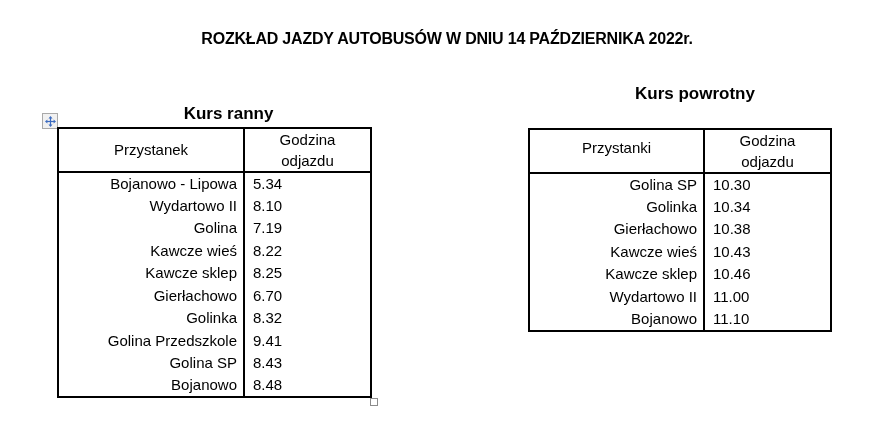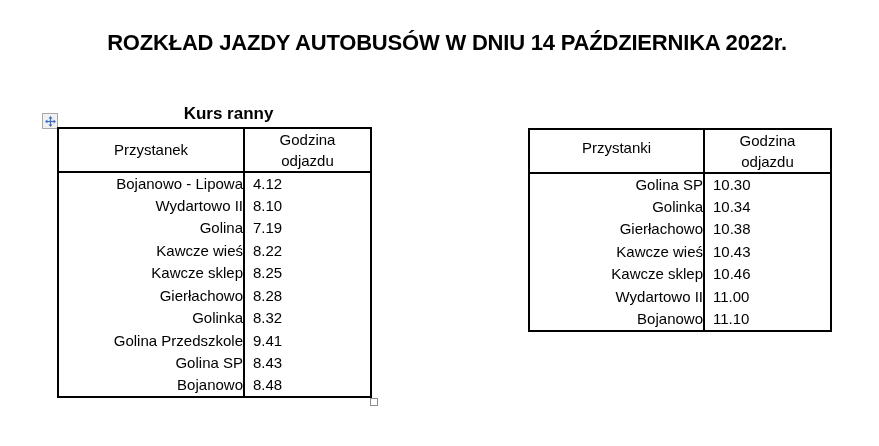--- a/index.html
+++ b/index.html
@@ -2,21 +2,21 @@
 <html><head>
 <meta charset="utf-8">
 <style>
   html,body { margin:0; padding:0; background:#fff; }
   .page {
     position:relative; width:879px; height:446px; background:#ffffff;
     font-family:"Liberation Sans", sans-serif; color:#000; overflow:hidden;
   }
   .doc-title {
     position:absolute; left:15px; top:30px; width:864px;
-    text-align:center; font-size:22px; font-weight:bold; letter-spacing:-0.2px;
+    text-align:center; font-size:16px; font-weight:bold; letter-spacing:-0.2px;
   }
   .section-heading {
     position:absolute; top:84px; font-size:17px; font-weight:bold; text-align:center;
   }
   .h-left  { left:72px;  width:313px;margin-top:20px; }
   .h-right { left:544px; width:302px; }
 
   table.tt {
     position:absolute; border-collapse:collapse; table-layout:fixed;
     font-size:15px; line-height:1.2; border:2px solid #000;
@@ -28,41 +28,42 @@
   .tt thead th { border-bottom:2px solid #000; }
   .tt-left  col.c1 { width:186px; } .tt-left  col.c2 { width:127px; }
   .tt-right col.c1 { width:175px; } .tt-right col.c2 { width:127px; }
   .tt-left  thead tr { height:44px; }
   .tt-right thead tr { height:42px; }
   .tt tbody tr { height:22.5px; }
   .tt th.c1 { text-align:center; vertical-align:middle; }
   .tt-right th.c1 { vertical-align:bottom; padding-bottom:15px; }
   .tt th.c2 { text-align:center; vertical-align:middle; }
   .tt th.c2 .wrap { display:block; max-width:60px; margin:0 auto; text-align:center; line-height:21px; }
-  .tt td.c1 { text-align:right; vertical-align:middle; }
+  .tt td.c1 { text-align:right; padding-right:6px; vertical-align:middle; }
   .tt td.c2 { text-align:left; padding-left:8px; vertical-align:middle; }
 
   .move-handle {
     position:absolute; left:42px; top:113px; width:16px; height:16px;
     box-sizing:border-box; border:1px solid #a9a9a9; background:#f1f1f1;
     display:flex; align-items:center; justify-content:center; cursor:move;
   }
   .resize-handle {
     position:absolute; left:370px; top:398px; width:6px; height:6px;
     border:1px solid #8c8c8c; background:#ffffff; cursor:nwse-resize;
   }
 </style>
 </head>
 <body>
 
 <div class="page">
 
   <div class="doc-title">ROZKŁAD JAZDY AUTOBUSÓW W DNIU 14 PAŹDZIERNIKA 2022r.</div>
 
   <div class="section-heading h-left">Kurs ranny</div>
+  <div class="section-heading h-right">Kurs powrotny</div>
 
   <div class="move-handle" title="">
     <svg width="11" height="11" viewBox="0 0 12 12">
       <g fill="#3b6bc0">
         <path d="M6 0 L8.2 2.6 H3.8 Z"></path>
         <path d="M6 12 L8.2 9.4 H3.8 Z"></path>
         <path d="M0 6 L2.6 3.8 V8.2 Z"></path>
         <path d="M12 6 L9.4 3.8 V8.2 Z"></path>
         <rect x="5.35" y="2" width="1.3" height="8"></rect>
         <rect x="2" y="5.35" width="8" height="1.3"></rect>
@@ -79,41 +80,41 @@
       <tr>
         <th class="c1">Przystanek</th>
         <th class="c2">
             <span class="wrap">Godzina odjazdu</span>
           </th>
       </tr>
     </thead>
     <tbody>
       <tr>
           <td class="c1">Bojanowo - Lipowa</td>
-          <td class="c2">4.12</td>
+          <td class="c2">5.34</td>
         </tr>
       <tr>
           <td class="c1">Wydartowo II</td>
           <td class="c2">8.10</td>
         </tr>
       <tr>
           <td class="c1">Golina</td>
           <td class="c2">7.19</td>
         </tr>
       <tr>
           <td class="c1">Kawcze wieś</td>
           <td class="c2">8.22</td>
         </tr>
       <tr>
           <td class="c1">Kawcze sklep</td>
           <td class="c2">8.25</td>
         </tr>
       <tr>
           <td class="c1">Gierłachowo</td>
-          <td class="c2">8.28</td>
+          <td class="c2">6.70</td>
         </tr>
       <tr>
           <td class="c1">Golinka</td>
           <td class="c2">8.32</td>
         </tr>
       <tr>
           <td class="c1">Golina Przedszkole</td>
           <td class="c2">9.41</td>
         </tr>
       <tr>

